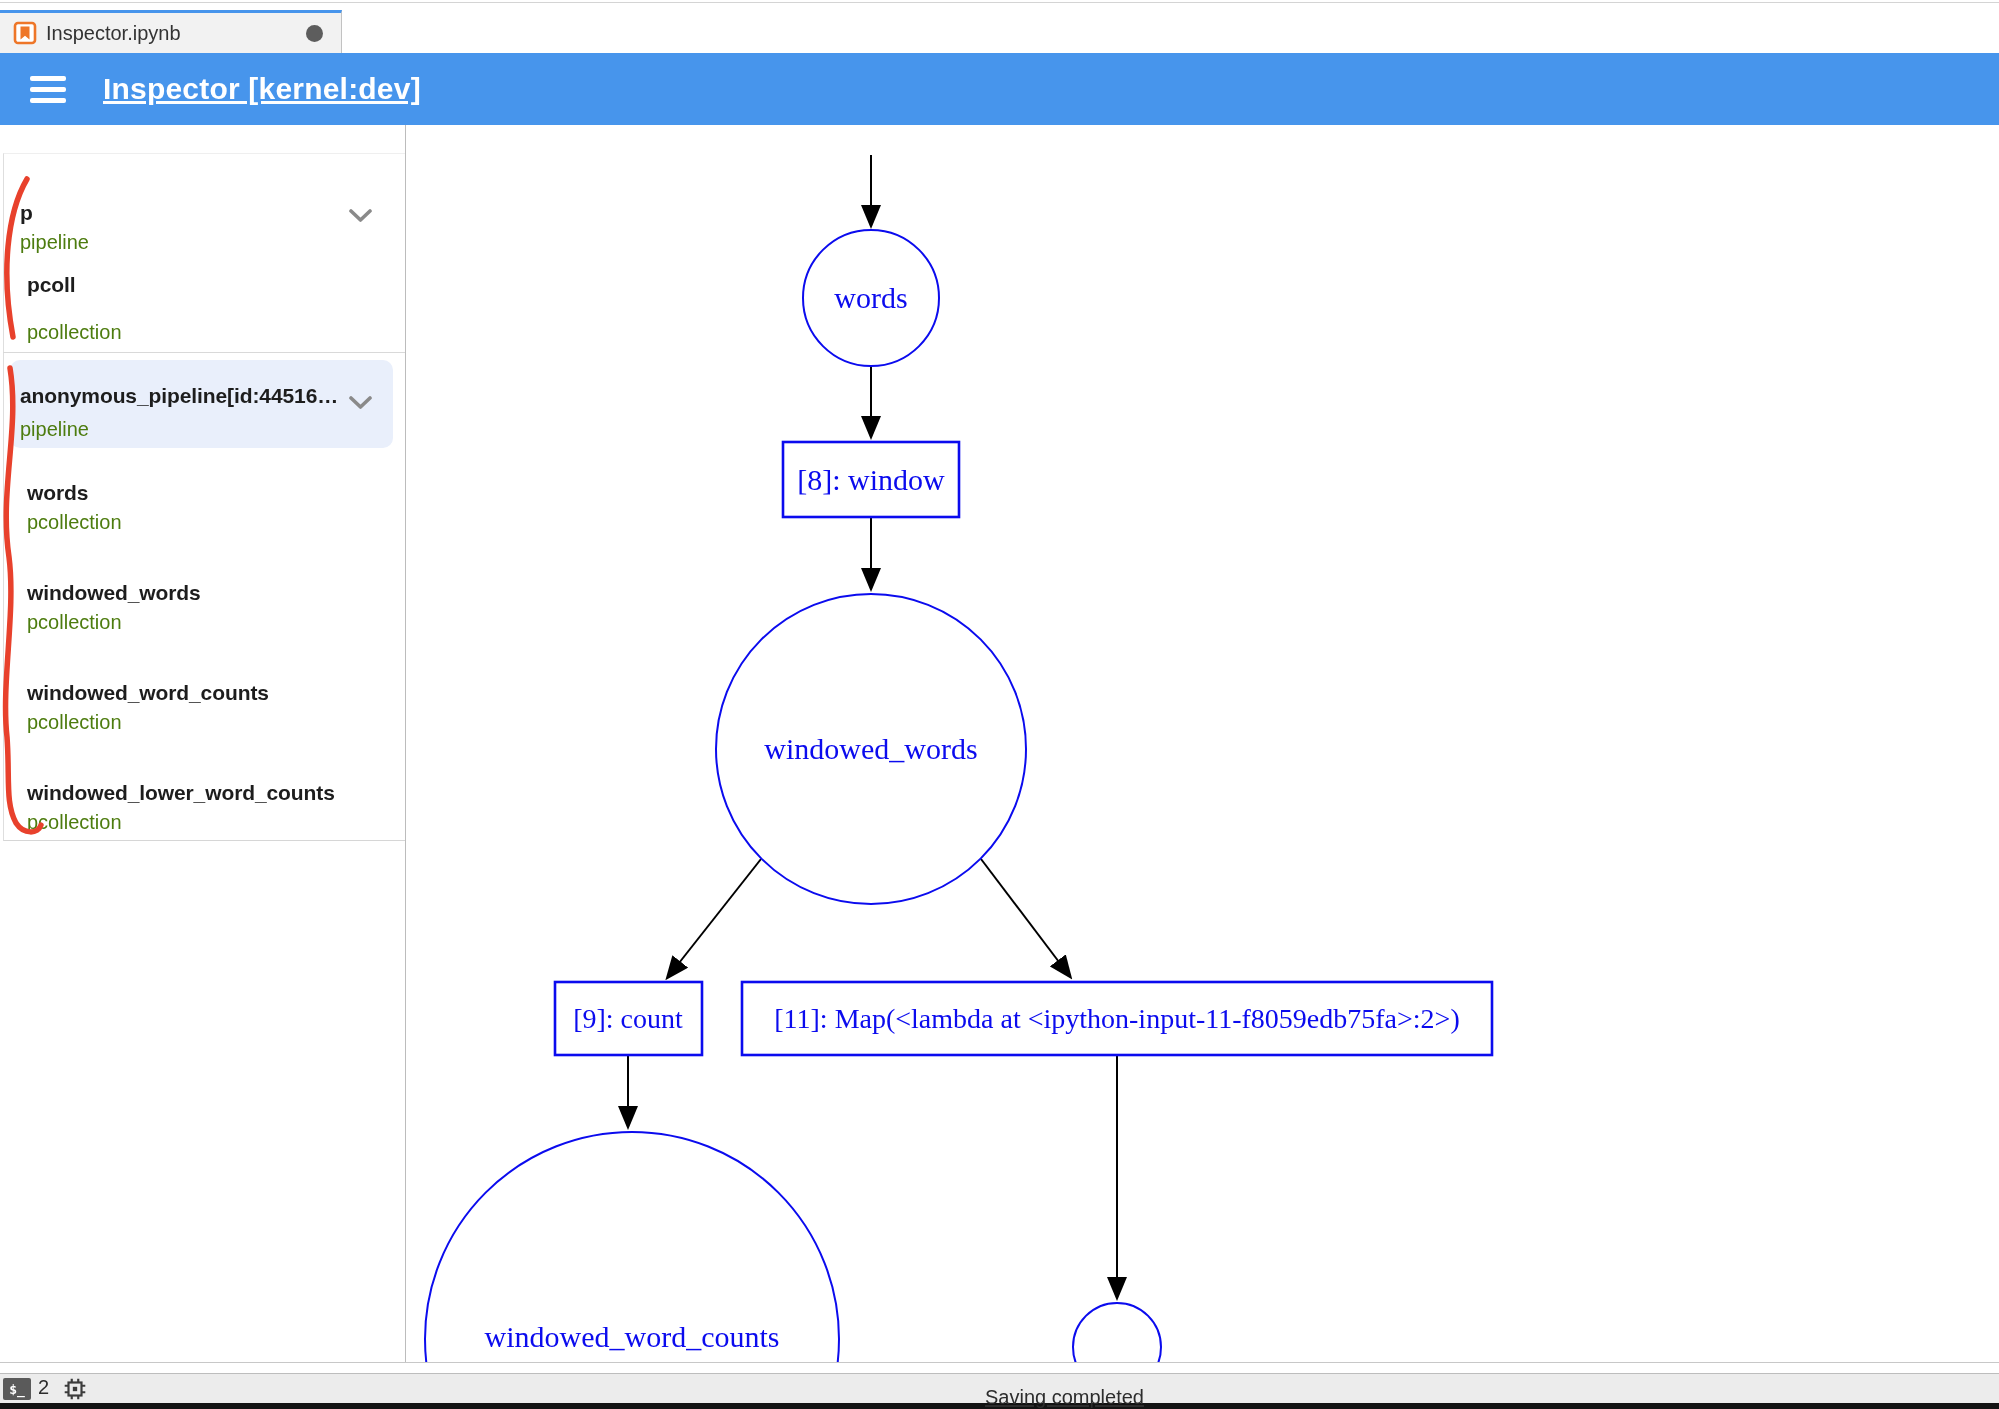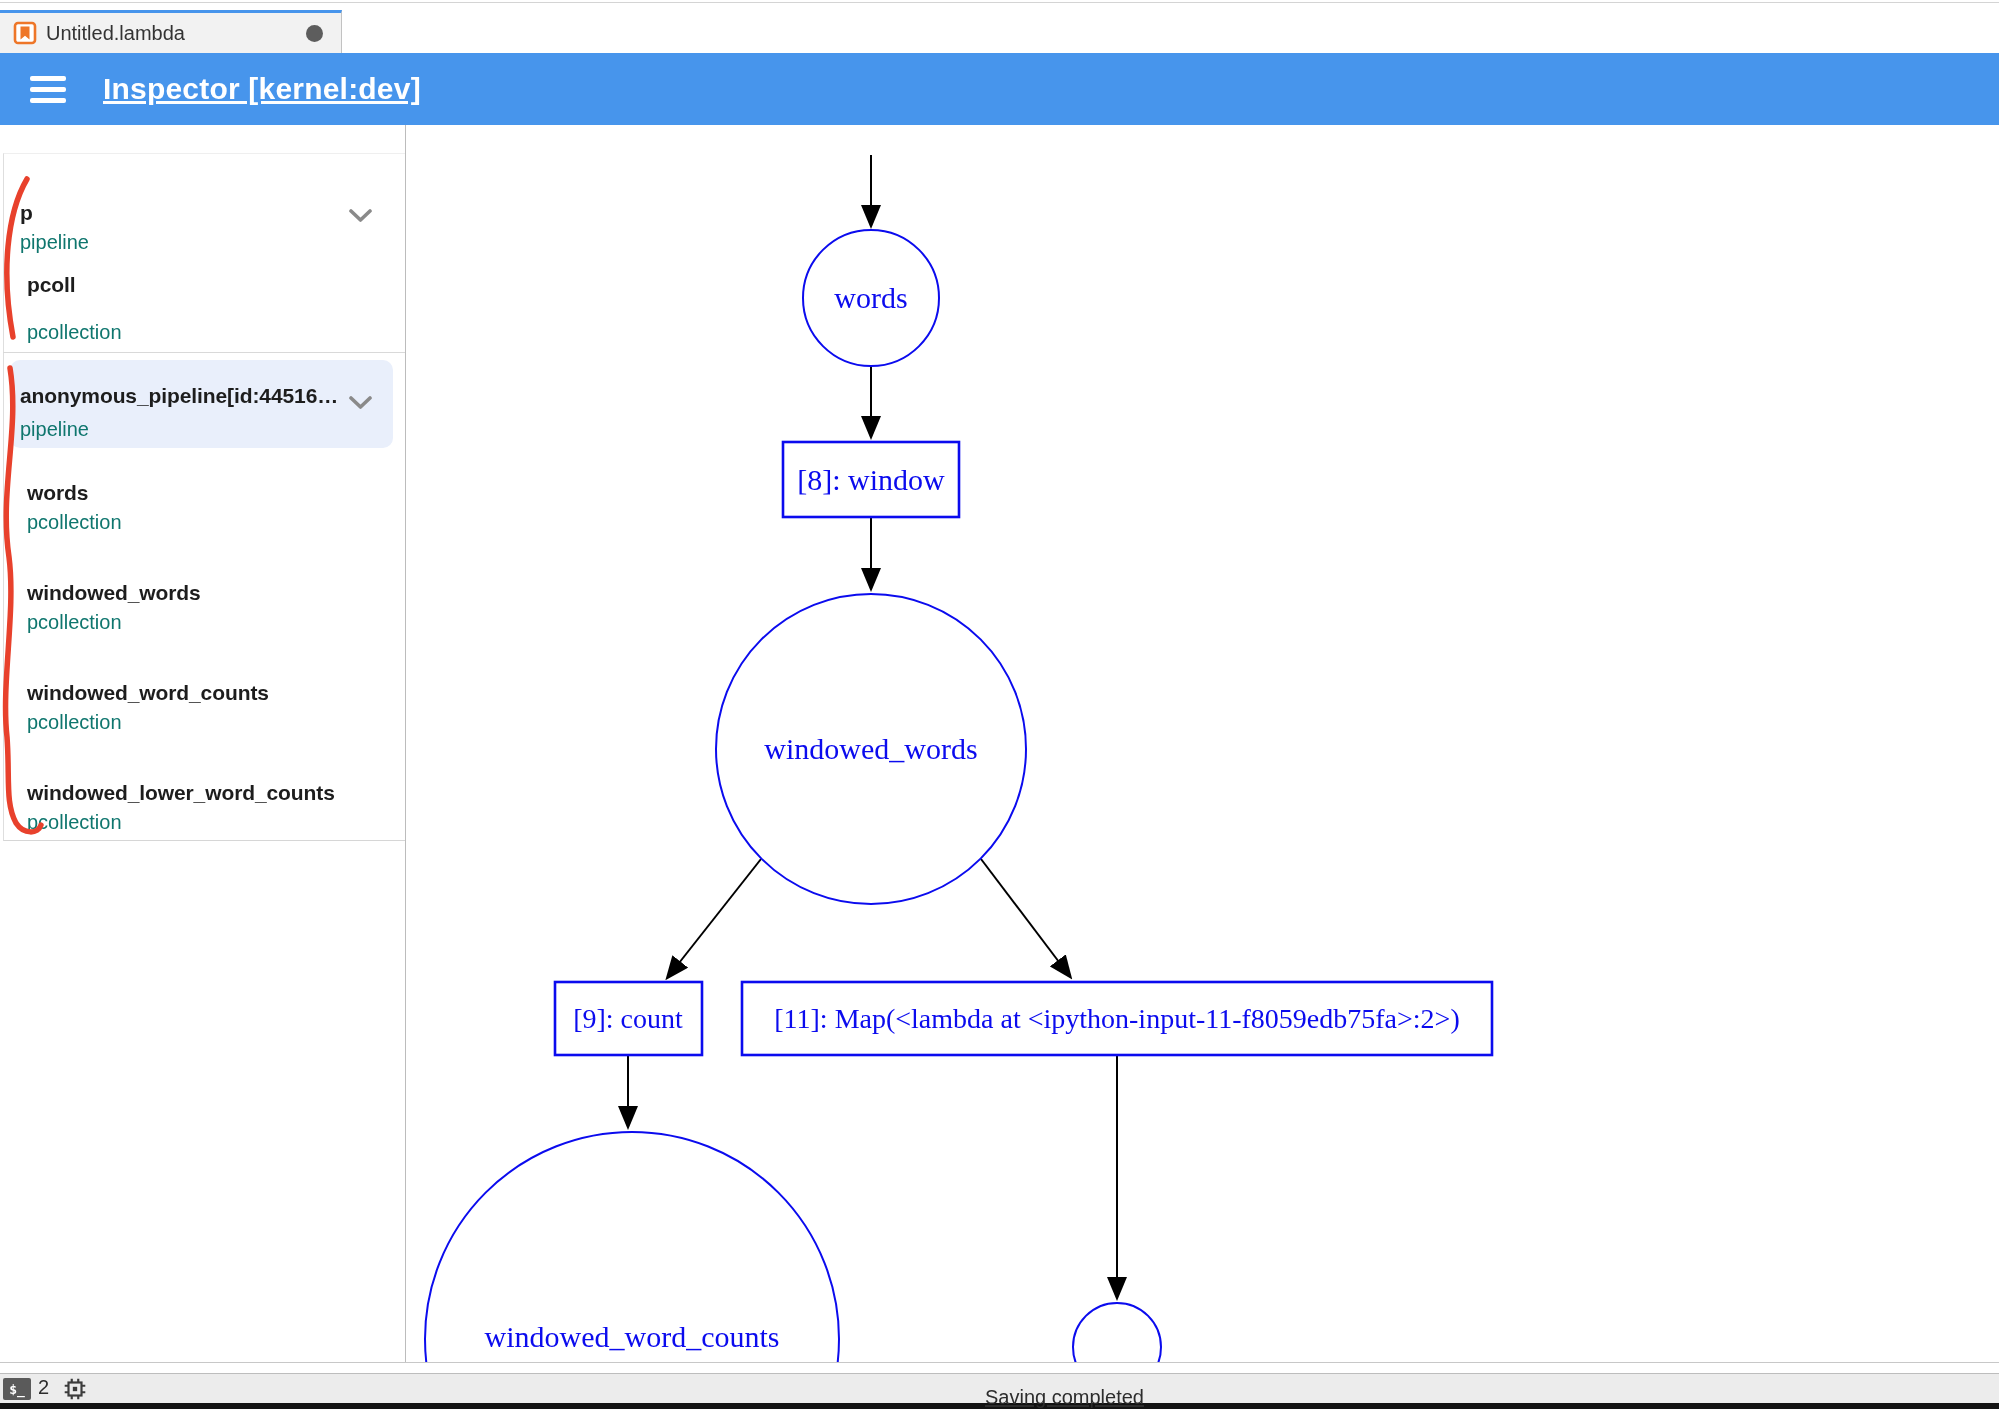--- a/index.html
+++ b/index.html
@@ -40,21 +40,21 @@
 
   
   .panel-frame {
     position:absolute; left:3px; top:28px; right:0; height:688px;
     border-left:1px solid #dedede; border-bottom:1px solid #d6d6d6; border-top:1px solid #efefef;
     pointer-events:none;
   }
   .group-divider { position:absolute; left:3px; right:0; top:227px; height:1px; background:#d9d9d9; }
 
   .sb-name { position:absolute; font-size:21px; font-weight:700; color:#1d1d1d; letter-spacing:-.1px; white-space:nowrap; }
-  .sb-sub  { position:absolute; font-size:20px; color:#0f766e; white-space:nowrap; }
+  .sb-sub  { position:absolute; font-size:20px; color:#4d7c0f; white-space:nowrap; }
   .sb-chevron { position:absolute; left:349px; width:23px; height:14px; cursor:pointer; }
   .sel-box { position:absolute; left:10px; top:235px; width:383px; height:88px; background:#e9effb; border-radius:10px; }
 
   
   #annotation { position:absolute; left:0; top:0; pointer-events:none; }
 
   
   .gtxt { font-family:"Liberation Serif", serif; fill:#0b0bee; }
 
   
@@ -80,21 +80,21 @@
 <div id="app">
 
   <div id="tabbar">
     <div class="topline"></div>
 
     <div class="tab" id="tab-notebook">
       <svg width="24" height="24" viewBox="0 0 24 24">
         <rect x="2" y="2" width="20" height="20" rx="3" fill="#ffffff" stroke="#ee7628" stroke-width="2.6"></rect>
         <path d="M7.5 5.5 h9 v13 l-4.5 -3.8 l-4.5 3.8 z" fill="#ee7628"></path>
       </svg>
-      <span class="tab-label">Untitled.lambda</span>
+      <span class="tab-label">Inspector.ipynb</span>
       <span class="dirty-dot"></span>
     </div>
 
   </div>
 
   <div id="appheader">
     <div id="hamburger">
       <div class="bar"></div>
       <div class="bar"></div>
       <div class="bar"></div>

